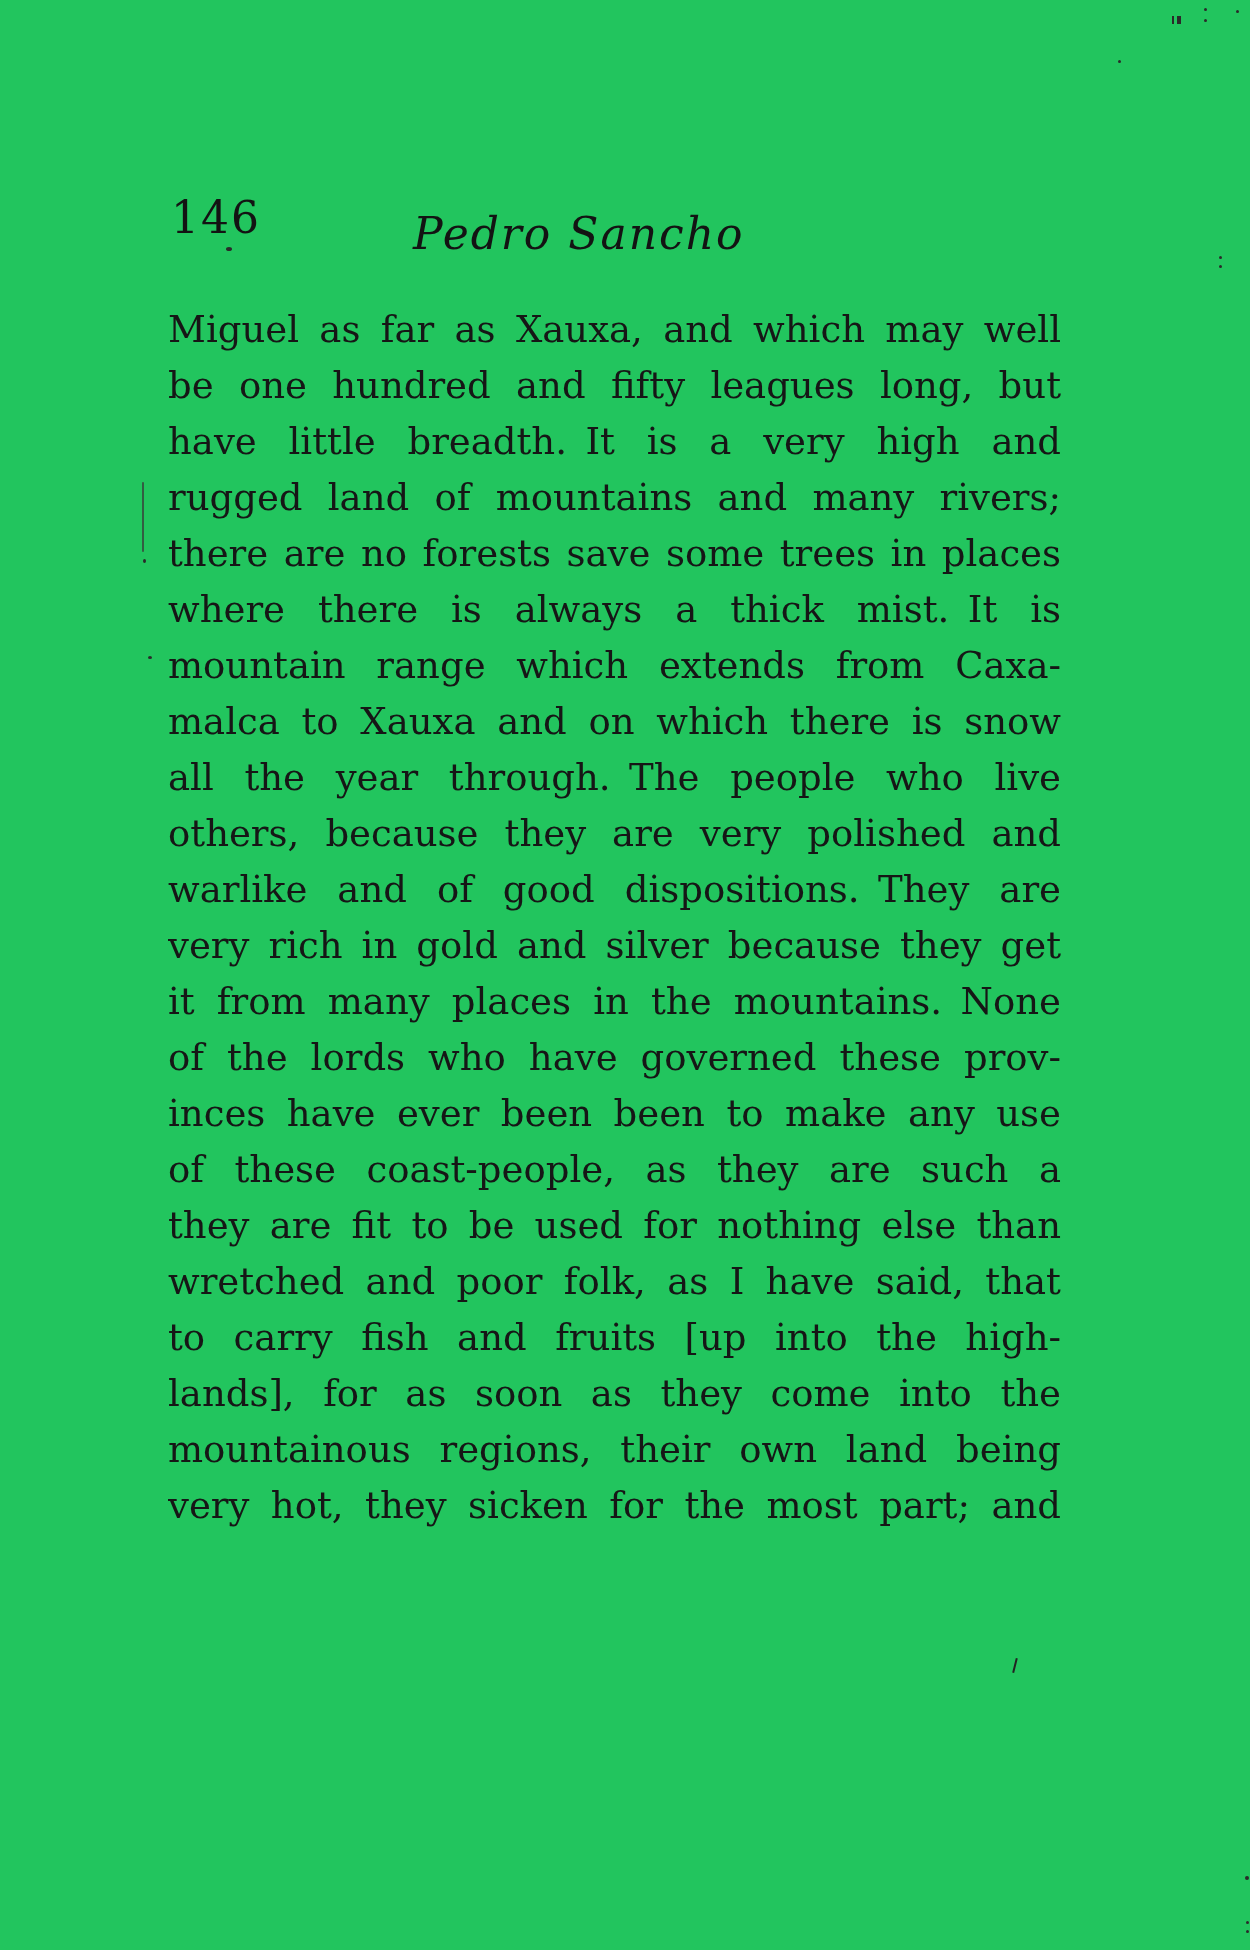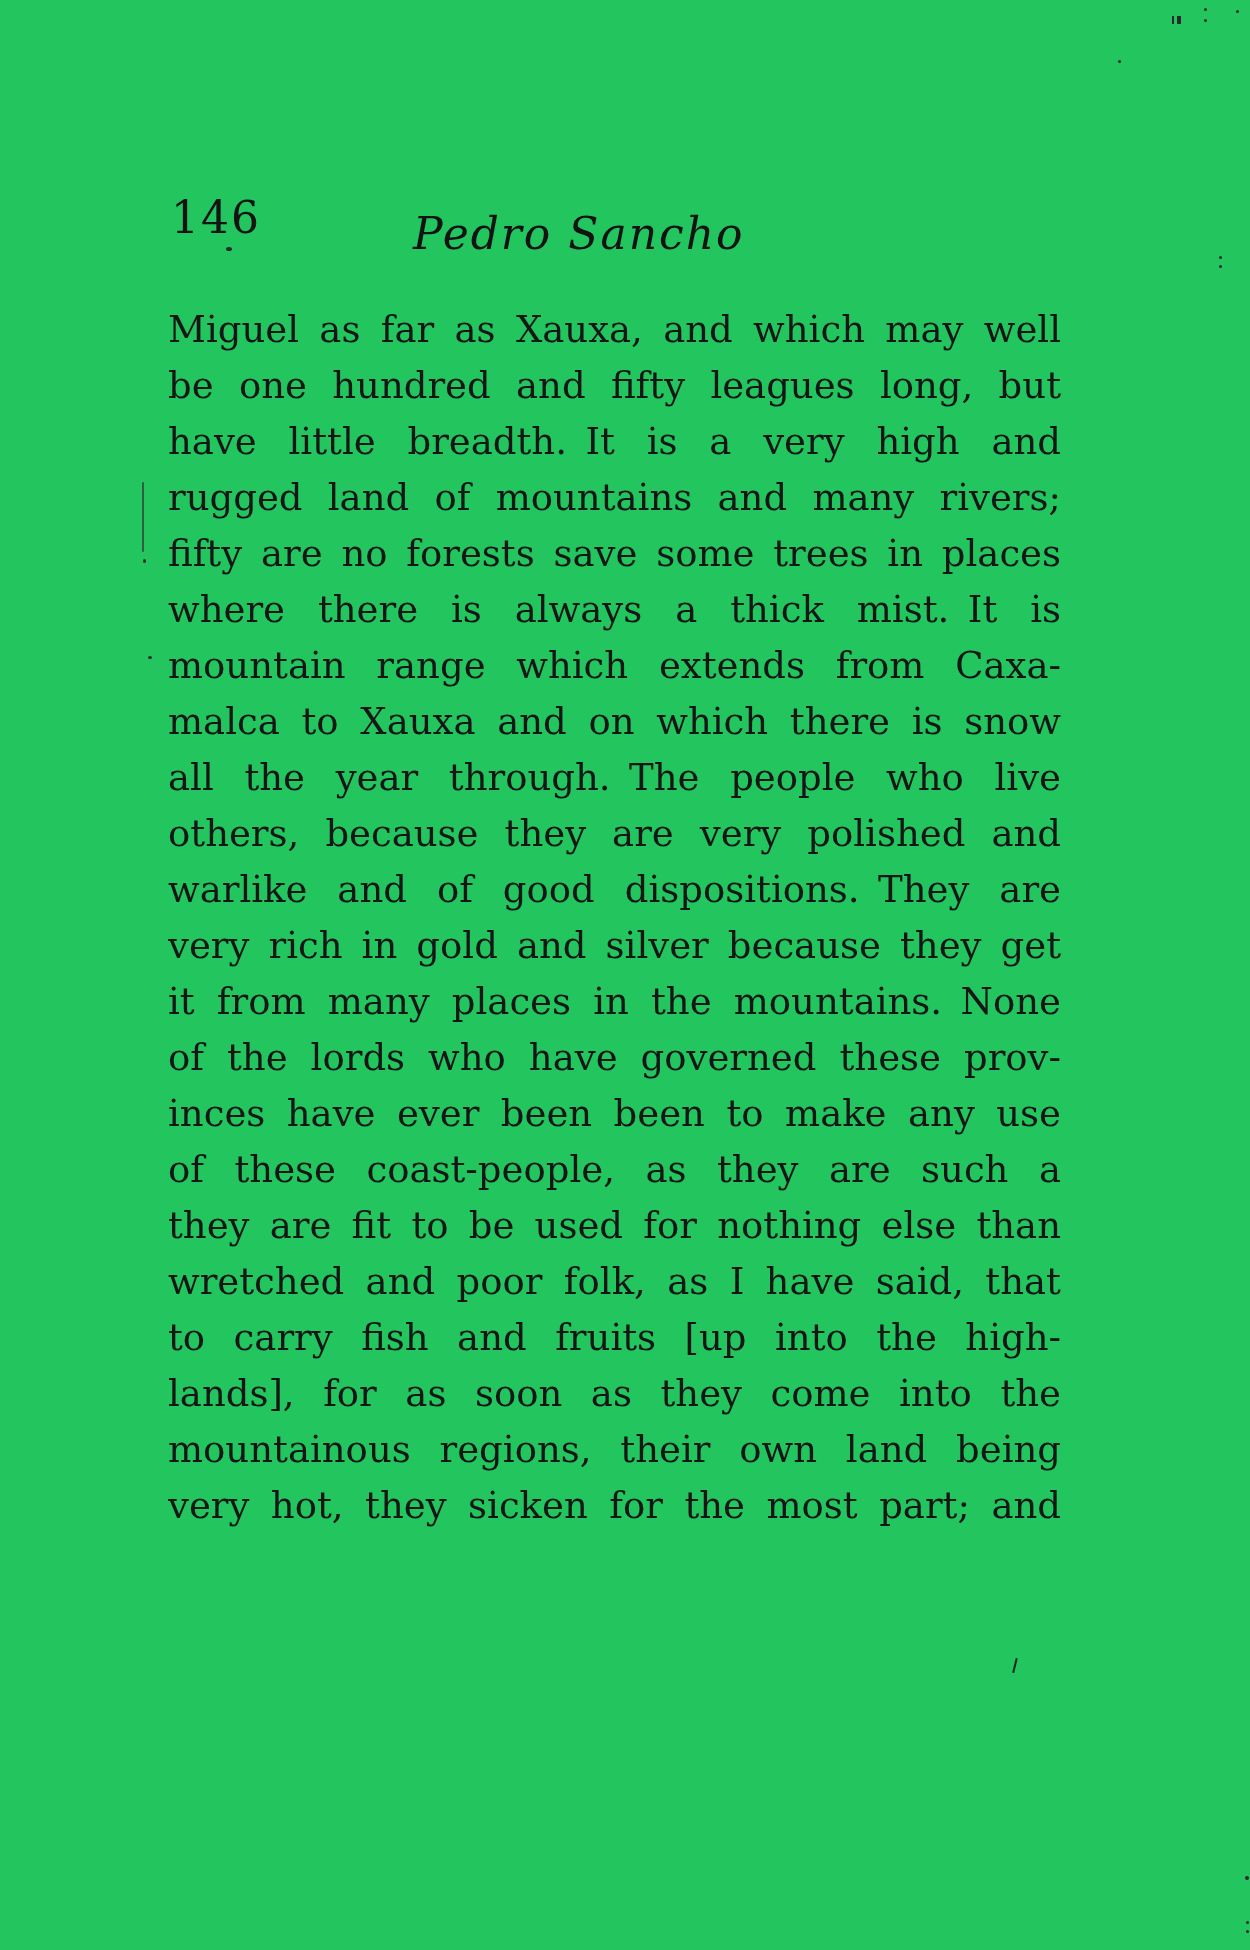--- a/index.html
+++ b/index.html
@@ -92,21 +92,21 @@
   <div class="running-head">
     <span class="page-number">146</span>
     <span class="running-title">Pedro Sancho</span>
   </div>
 
   <div class="text-block">
       <div class="line">Miguel as far as Xauxa, and which may well</div>
       <div class="line">be one hundred and fifty leagues long, but</div>
       <div class="line">have little breadth. It is a very high and</div>
       <div class="line">rugged land of mountains and many rivers;</div>
-      <div class="line">fifty are no forests save some trees in places</div>
+      <div class="line">there are no forests save some trees in places</div>
       <div class="line">where there is always a thick mist. It is</div>
       <div class="line">mountain range which extends from Caxa-</div>
       <div class="line">malca to Xauxa and on which there is snow</div>
       <div class="line">all the year through. The people who live</div>
       <div class="line">others, because they are very polished and</div>
       <div class="line">warlike and of good dispositions. They are</div>
       <div class="line">very rich in gold and silver because they get</div>
       <div class="line">it from many places in the mountains. None</div>
       <div class="line">of the lords who have governed these prov-</div>
       <div class="line">inces have ever been been to make any use</div>

